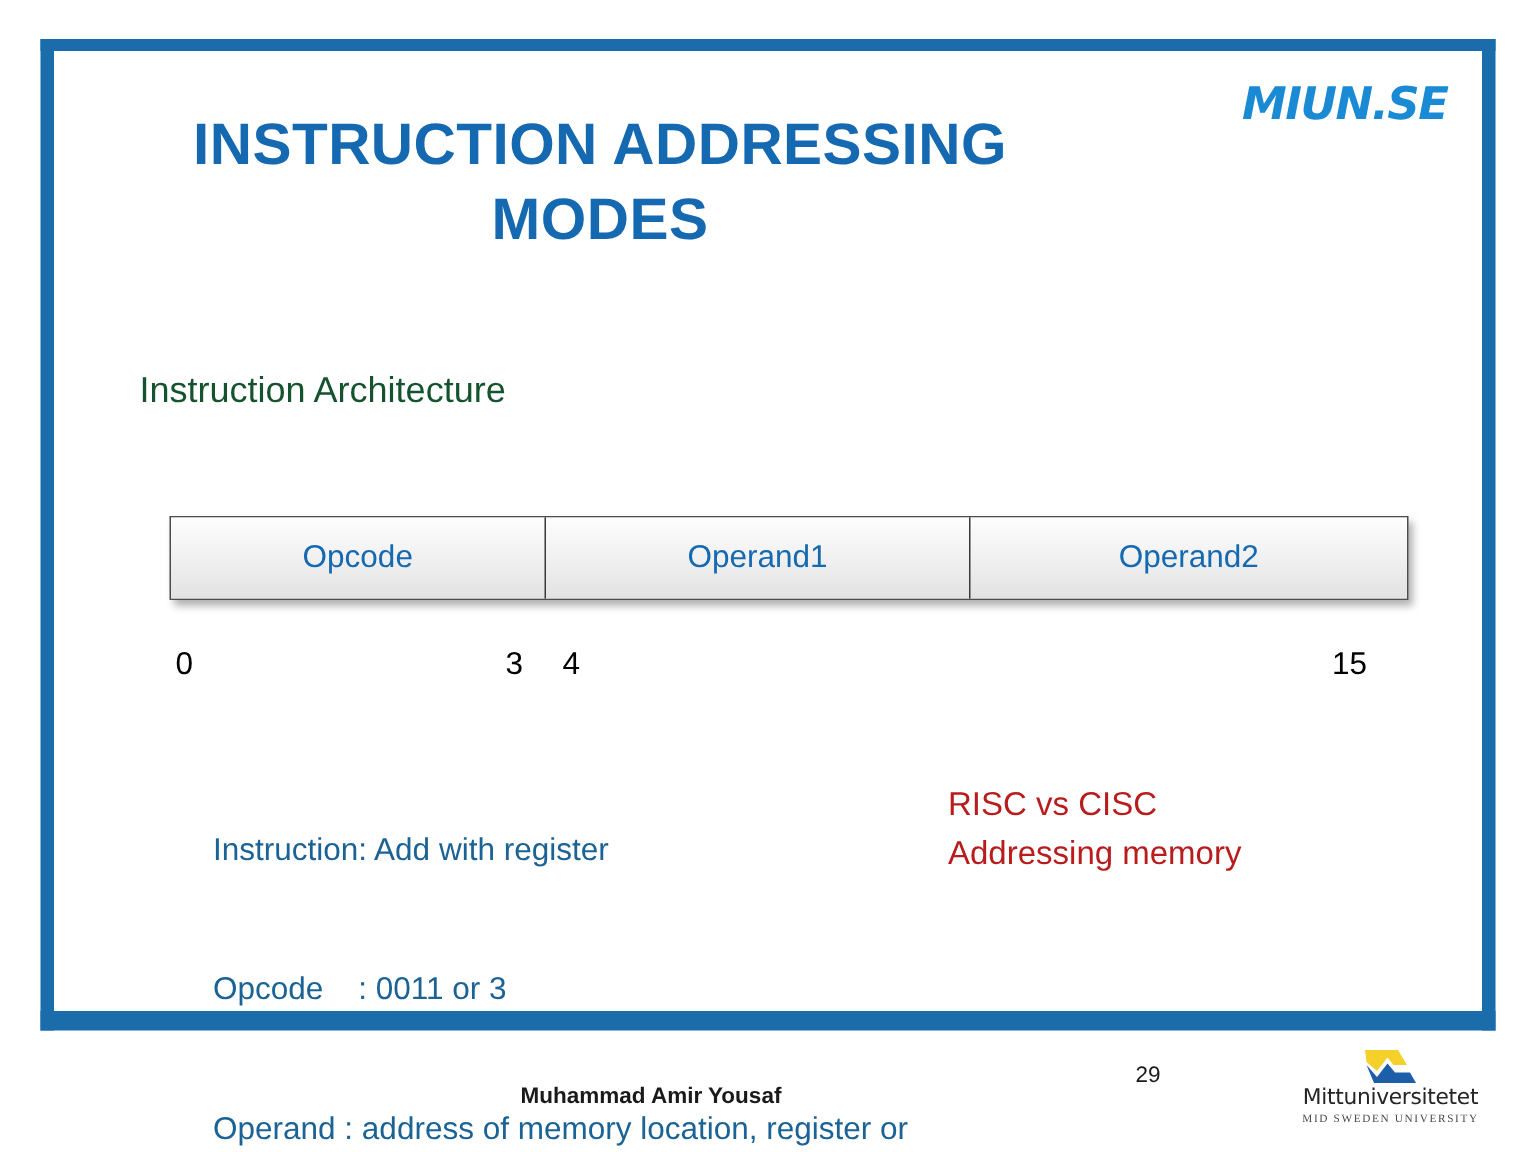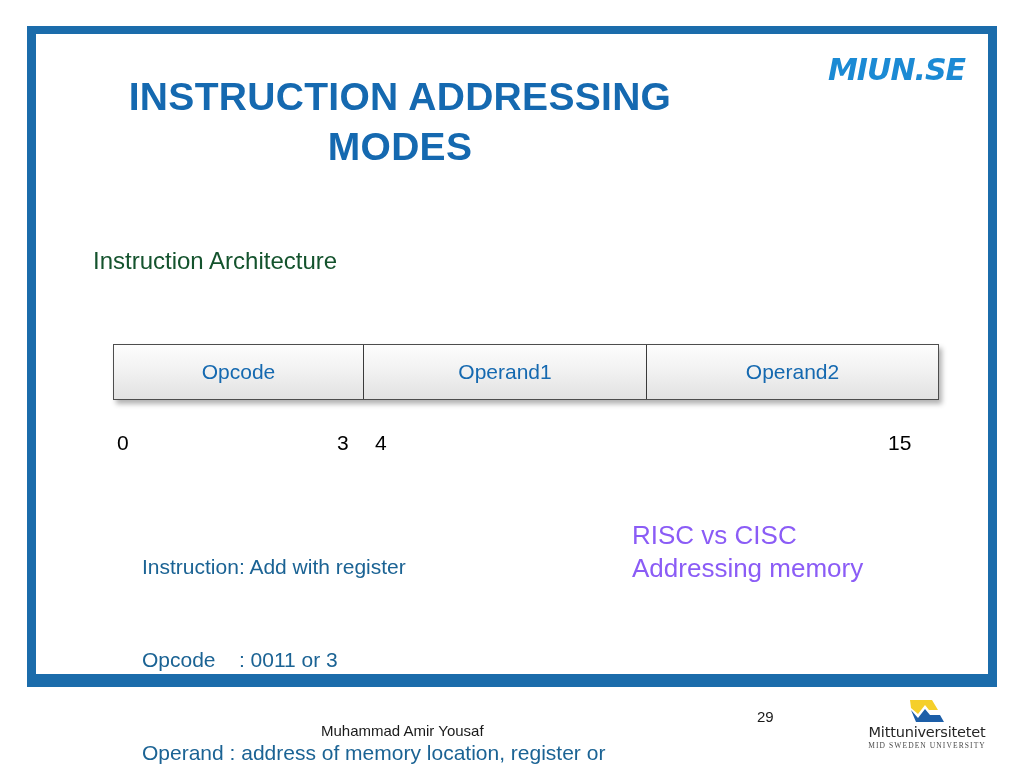--- a/index.html
+++ b/index.html
@@ -144,32 +144,33 @@
     white-space: pre-wrap;
   }
   .detail-line { white-space: pre; }
   .detail-line.wrap { white-space: normal; }
 
   #topics-block {
     position: absolute;
     left: 632px;
     top: 519px;
     width: 290px;
-    color: #8b5cf6;
-    font-size: 26px;
+    color: #b91c1c;
+    font-size: 22px;
     line-height: 33px;
   }
 
   
   #footer-author {
     position: absolute;
-    left: 321px;
+    left: 347px;
     top: 722px;
     color: #1a1a1a;
     font-size: 15px;
+    font-weight: bold;
   }
   #footer-page {
     position: absolute;
     left: 757px;
     top: 708px;
     color: #1a1a1a;
     font-size: 15px;
   }
 
   

